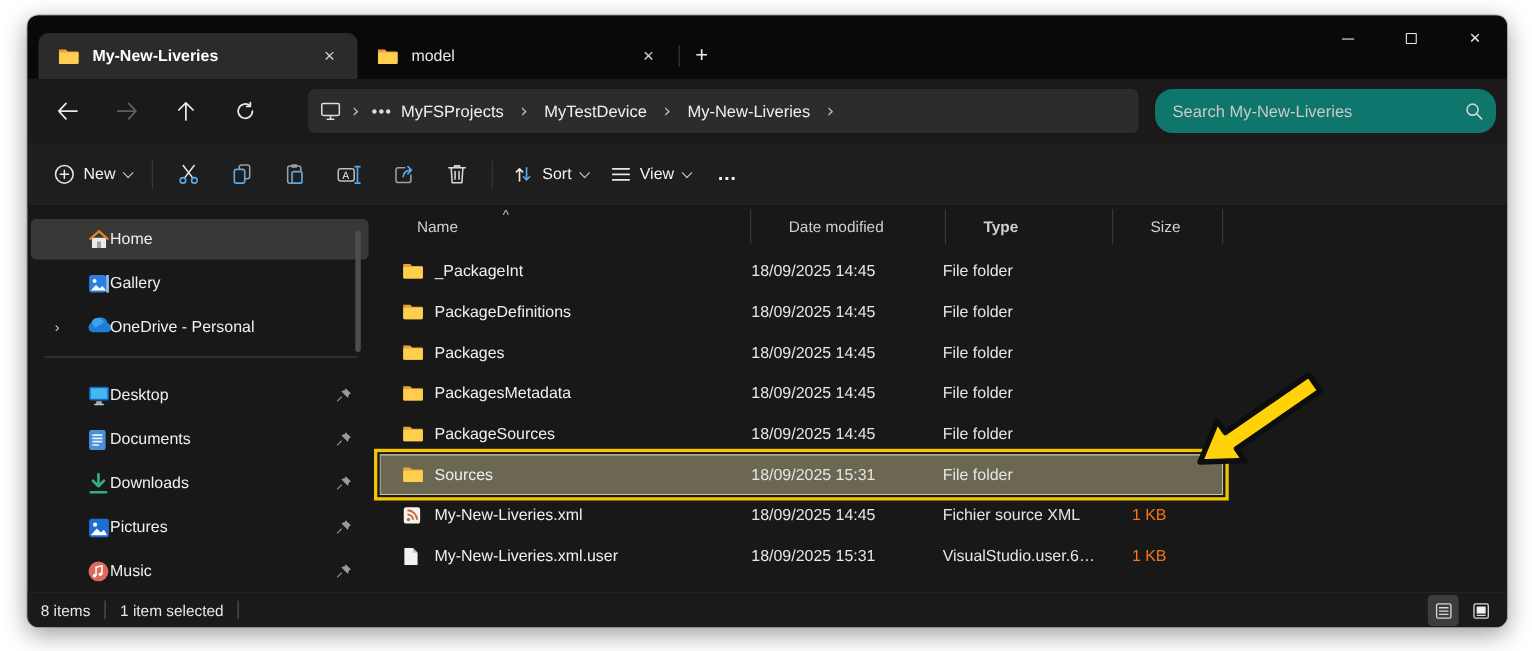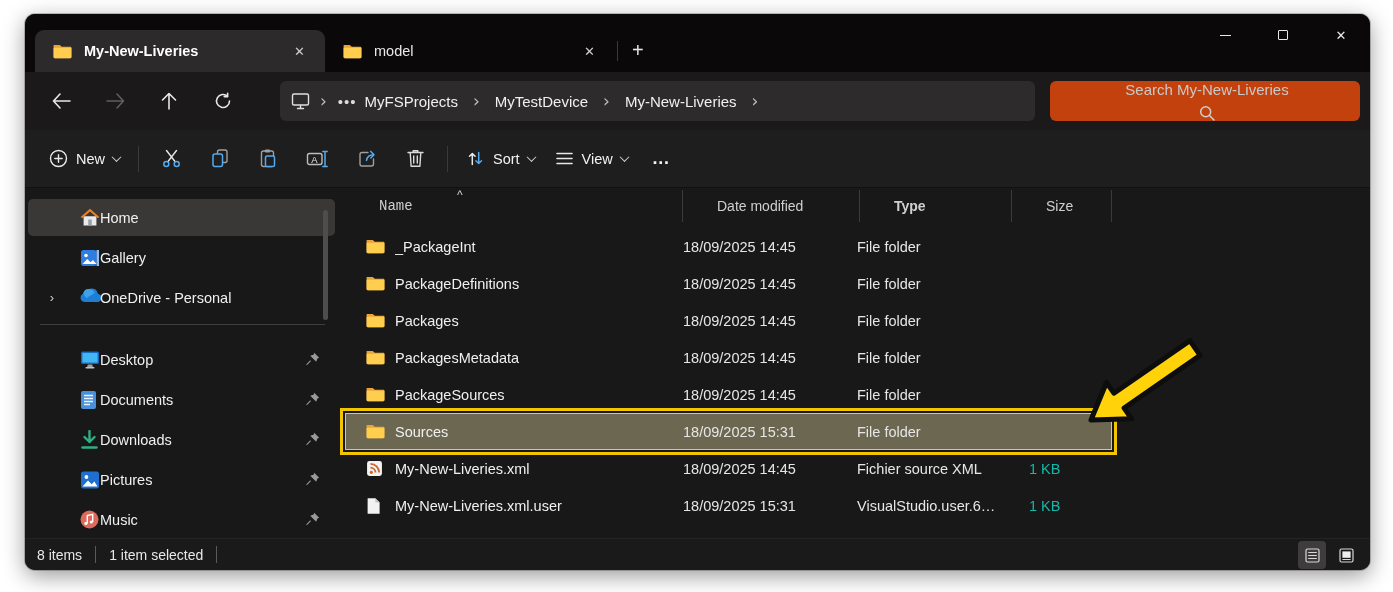--- a/index.html
+++ b/index.html
@@ -26,21 +26,21 @@
 
   
   .navbar { height:58px; background:#1b1919; display:flex; align-items:center; flex:none; position:relative; }
   .nav-btn { width:40px; height:36px; margin-left:14px; display:flex; align-items:center; justify-content:center; border-radius:5px; }
   .nav-btn:first-child { margin-left:16px; }
   .nav-btn svg { display:block; }
   .breadcrumb-pill { position:absolute; left:255px; top:9px; width:755px; height:40px; background:#2d2b2b; border-radius:6px; display:flex; align-items:center; padding:0 10px; color:#f0f0f0; font-size:15px; }
   .crumb-chev { color:#bdbdbd; font-size:17px; margin:0 9px; font-family:"DejaVu Sans",sans-serif; }
   .crumb-ellipsis { color:#dcdcdc; font-size:15px; letter-spacing:1px; margin:0 2px; }
   .crumb { padding:3px 6px; border-radius:4px; white-space:nowrap; }
-  .searchbox { position:absolute; left:1025px; top:9px; width:310px; height:40px; background:#c2410c; border-radius:6px; display:flex; align-items:center; padding:0 12px 0 16px;flex-direction:column; }
+  .searchbox { position:absolute; left:1025px; top:9px; width:310px; height:40px; background:#0f766e; border-radius:16px; display:flex; align-items:center; padding:0 12px 0 16px; }
   .search-placeholder { flex:1; color:#c9c9c9; font-size:15px; }
 
   
   .toolbar { height:58px; background:#1f1e1e; border-bottom:1px solid #121111; display:flex; align-items:center; flex:none; padding:0 14px; position:relative; }
   .tool-btn { display:flex; align-items:center; gap:8px; color:#f2f2f2; font-size:14.5px; padding:8px 10px; border-radius:5px; }
   .tool-icon-btn { padding:8px 14px; display:flex; align-items:center; border-radius:5px; }
   .tool-divider { width:1px; height:26px; background:#3a3a3a; margin:0 8px; }
   .chev-down { width:7px; height:7px; border-right:1.4px solid #cfcfcf; border-bottom:1.4px solid #cfcfcf; transform:rotate(45deg) translate(-1px,-1px); display:inline-block; }
   .preview-btn { position:absolute; right:20px; display:flex; align-items:center; gap:9px; color:#f2f2f2; font-size:14.5px; padding:8px 10px; border-radius:5px; }
 
@@ -62,21 +62,21 @@
   .hcell { display:flex; align-items:center; padding-left:34px; border-right:1px solid #3b3b3b; height:100%; }
   .hcell.first { padding-left:34px; }
   .sort-caret { position:absolute; left:112px; top:-2px; color:#cfcfcf; font-size:12px; }
   .rows { margin-top:6px; }
   .row { display:flex; align-items:center; height:37px; width:767px; color:#f0f0f0; font-size:14.5px; position:relative; }
   .row .file-icon { width:19px; height:17px; margin-left:21px; flex:none; }
   .cell { white-space:nowrap; overflow:hidden; }
   .cell.name { width:283px; margin-left:10px; }
   .cell.date { width:171px; padding-left:5px; color:#e6e6e6; }
   .cell.type { width:152px; padding-left:8px; color:#e6e6e6; }
-  .cell.size { width:90px; padding-left:28px; color:#14b8a6; }
+  .cell.size { width:90px; padding-left:28px; color:#f97316; }
   .row.selected { background:#6b6750; box-shadow: inset 0 0 0 1px #cbc6b0; outline:3px solid #f2c500; outline-offset:2px; z-index:3; }
 
   
   .statusbar { height:32px; background:#1b1a1a; border-top:1px solid #242222; display:flex; align-items:center; flex:none; padding:0 12px; color:#e8e8e8; font-size:14px; position:relative; }
   .status-sep { width:1px; height:17px; background:#5a5a5a; margin:0 13px; }
   .viewtoggle { position:absolute; right:44px; top:2px; width:28px; height:28px; display:flex; align-items:center; justify-content:center; border-radius:4px; }
   .viewtoggle.active { background:#3e3c3c; }
   .viewtoggle.icons-btn { right:10px; }
 
   
@@ -360,21 +360,21 @@
               </svg>
             </span>
           </div>
         </div>
       <div class="side-scrollbar"></div>
     </div>
 
     <div class="filepane">
       <div class="list-header" id="list-header">
         <span class="sort-caret">^</span>
-      <div class="hcell first" style="width: 338px; font-family: Liberation Mono, monospace;">Name</div>
+      <div class="hcell first" style="width: 338px;">Name</div>
           <div class="hcell" style="width: 177px;">Date modified</div>
           <div class="hcell" style="width: 152px; font-weight: bold;">Type</div>
           <div class="hcell" style="width: 100px;">Size</div>
         </div>
       <div class="rows" id="rows">
           <div class="row">
             <span class="file-icon">
               <svg width="19" height="16" viewBox="0 0 16 13">
                 <path fill="#e9a33b" d="M.5 1.5h5.2L7.4 3h7.1c.6 0 1 .4 1 1v7.5c0 .6-.4 1-1 1h-13c-.6 0-1-.4-1-1z"></path>
                 <path fill="#ffce4f" d="M.5 3.8h15v7.7c0 .6-.4 1-1 1h-13c-.6 0-1-.4-1-1z"></path>

